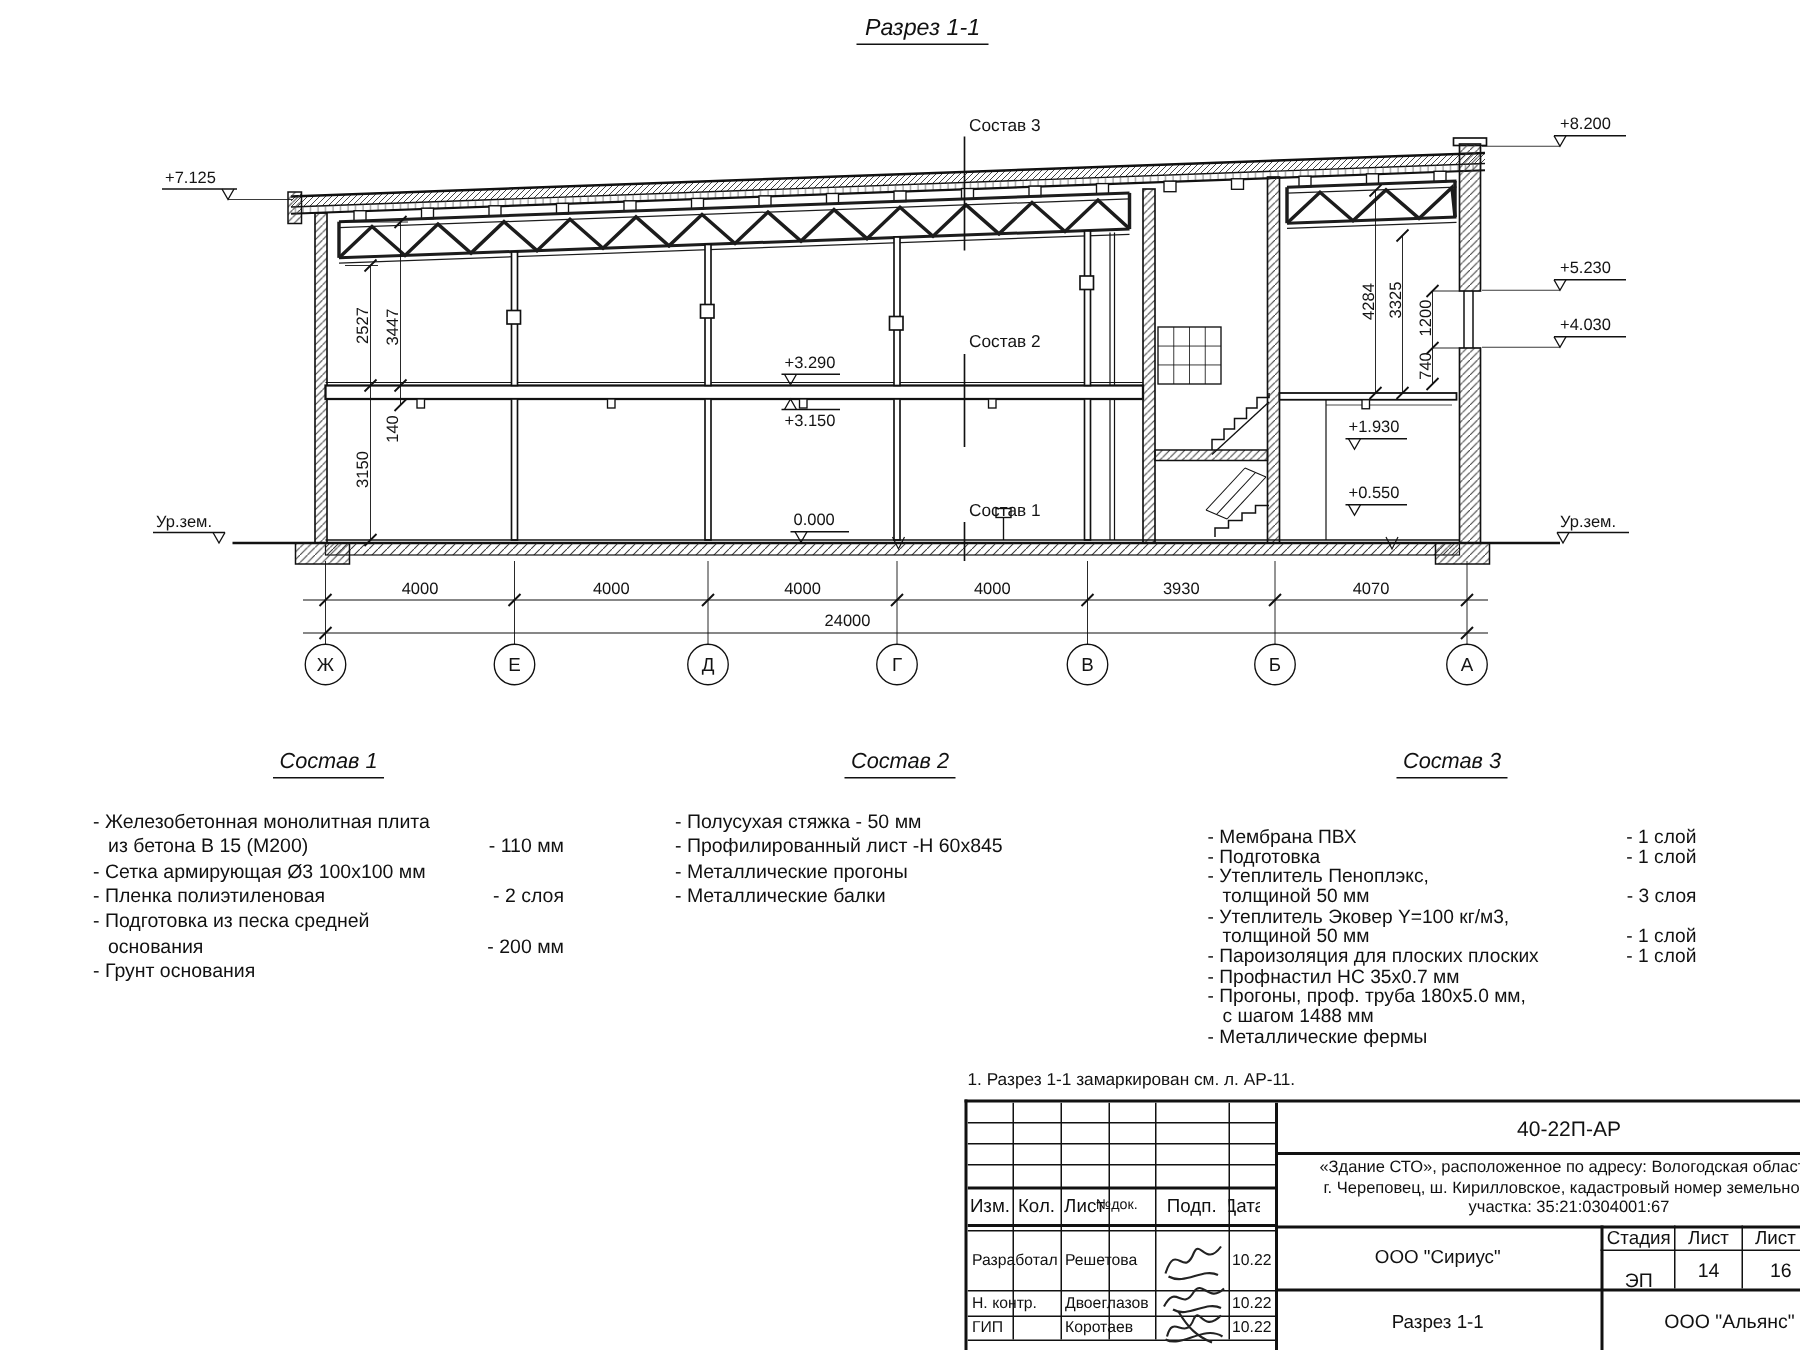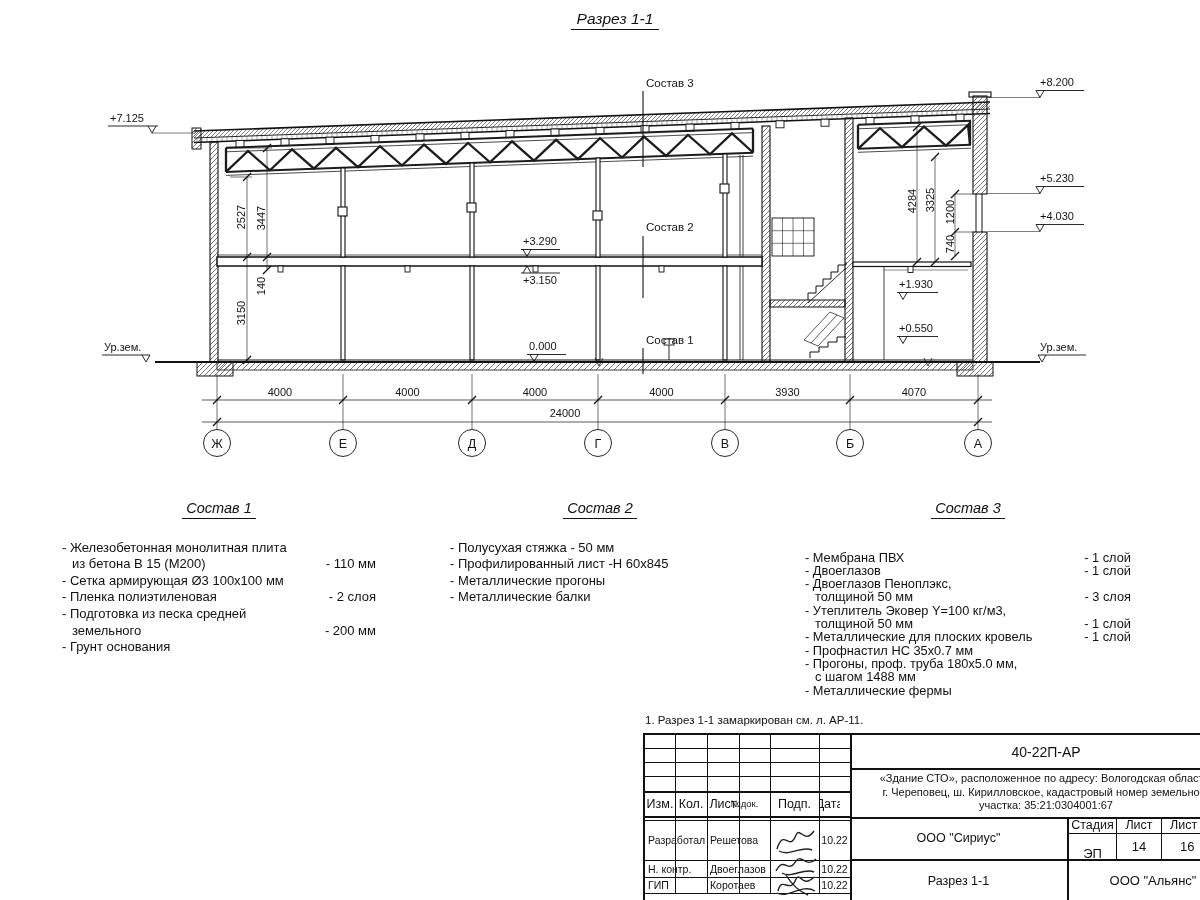--- a/index.html
+++ b/index.html
@@ -358,21 +358,21 @@
     </div>
   <div class="row">
       <span>- Пленка полиэтиленовая</span>
       <span class="v">-  2 слоя</span>
     </div>
   <div class="row">
       <span>- Подготовка из песка средней</span>
       <span class="v"></span>
     </div>
   <div class="row ind">
-      <span>земельного</span>
+      <span>основания</span>
       <span class="v">- 200 мм</span>
     </div>
   <div class="row">
       <span>- Грунт основания</span>
       <span class="v"></span>
     </div>
 </div>
 
 <div class="comp abs" style="left:450px;top:500px;width:300px;">
   <div class="ct"><span>Состав 2</span></div>
@@ -390,41 +390,41 @@
     </div>
 </div>
 
 <div class="comp comp3 abs" style="left:805px;top:500px;width:326px;">
   <div class="ct" style="margin-bottom:32px;"><span>Состав 3</span></div>
   <div class="row">
       <span>- Мембрана ПВХ</span>
       <span class="v">- 1 слой</span>
     </div>
   <div class="row">
-      <span>- Двоеглазов</span>
+      <span>- Подготовка</span>
       <span class="v">- 1 слой</span>
     </div>
   <div class="row">
-      <span>- Двоеглазов Пеноплэкс,</span>
+      <span>- Утеплитель Пеноплэкс,</span>
       <span class="v"></span>
     </div>
   <div class="row ind">
       <span>толщиной 50 мм</span>
       <span class="v">- 3 слоя</span>
     </div>
   <div class="row">
       <span>- Утеплитель Эковер Y=100 кг/м3,</span>
       <span class="v"></span>
     </div>
   <div class="row ind">
       <span>толщиной 50 мм</span>
       <span class="v">- 1 слой</span>
     </div>
   <div class="row">
-      <span>- Металлические для плоских кровель</span>
+      <span>- Пароизоляция для плоских плоских</span>
       <span class="v">- 1 слой</span>
     </div>
   <div class="row">
       <span>- Профнастил НС 35х0.7 мм</span>
       <span class="v"></span>
     </div>
   <div class="row">
       <span>- Прогоны, проф. труба 180х5.0 мм,</span>
       <span class="v"></span>
     </div>

